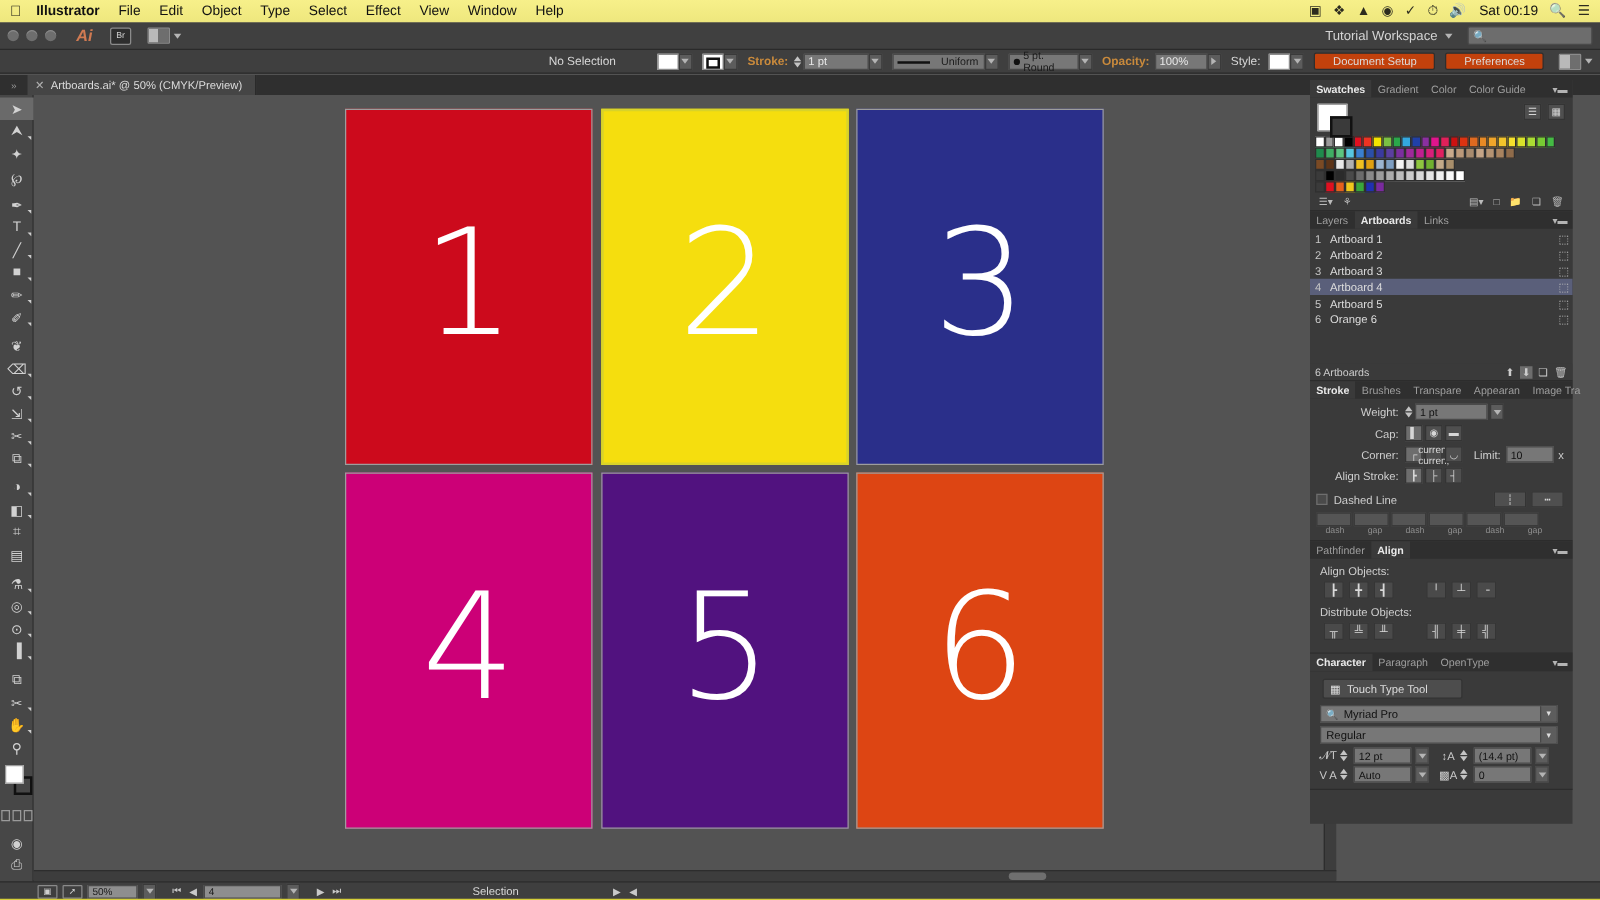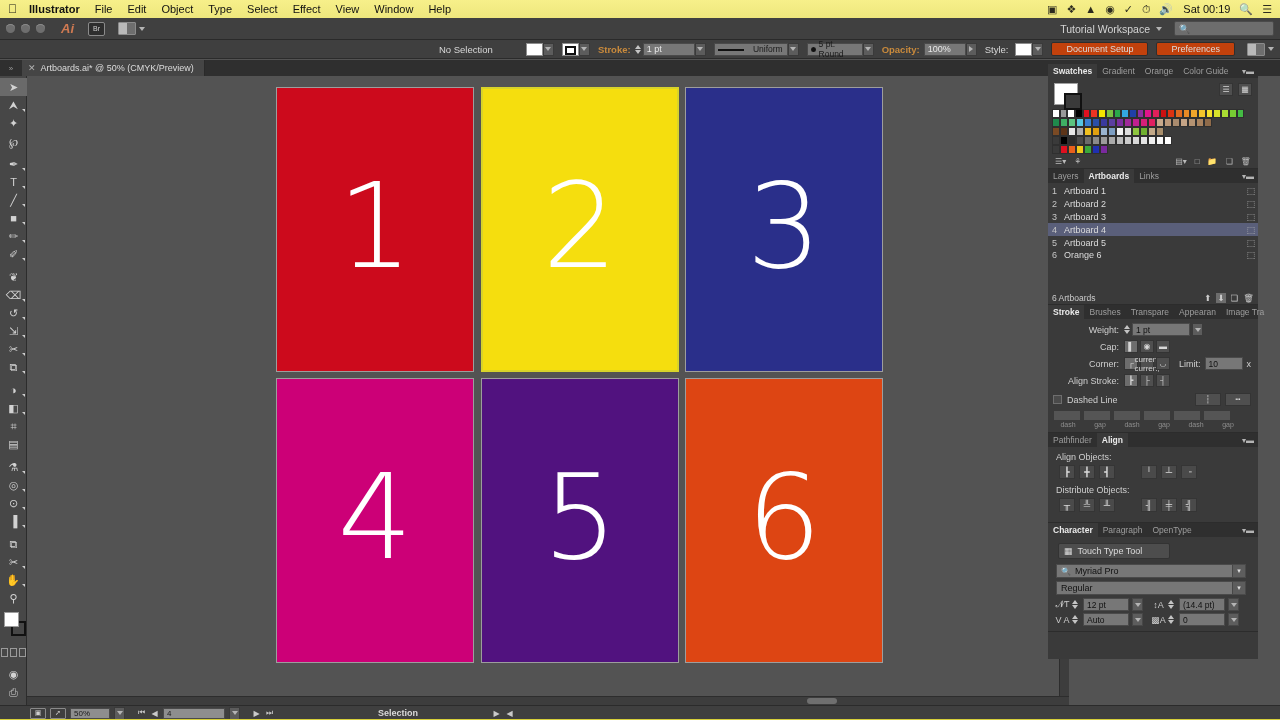--- a/index.html
+++ b/index.html
@@ -94,21 +94,21 @@
   #hscroll .thumb{position:absolute;left:780px;top:1px;width:30px;height:6px;background:#6f6f6f;border-radius:3px;}
 
   
   #statusbar{position:absolute;top:705px;left:0;width:1280px;height:15px;background:#3f3f3f;
      border-top:1px solid #2b2b2b;display:flex;align-items:center;font-size:8.5px;color:#cfcfcf;padding-left:30px;gap:4px;}
   .sb-icon{width:16px;height:11px;border:1px solid #8a8a8a;border-radius:1px;color:#cfcfcf;font-size:7px;
      display:flex;align-items:center;justify-content:center;}
   .sb-field{height:11px;background:#8e8e8e;border:1px solid #4a4a4a;color:#1a1a1a;font-size:8px;
      display:flex;align-items:center;padding-left:3px;}
   .navbtn{color:#c9c9c9;font-size:8px;width:9px;text-align:center;}
-  .sb-tool{margin-left:100px;color:#d9d9d9;font-size:9px;font-weight:bold;}
+  .sb-tool{margin-left:100px;color:#d9d9d9;font-size:9px;}
   #statusbar .yellowline{position:absolute;left:0;bottom:-1px;width:1280px;height:2px;background:#d6cf3a;}
 
   
   #dock{position:absolute;top:64px;left:1048px;width:210px;height:595px;background:#3a3a3a;}
   .panel{background:#3a3a3a;border-bottom:1px solid #2c2c2c;}
   .ptabs{display:flex;align-items:center;height:14px;background:#2f2f2f;font-size:8.5px;}
   .ptab{padding:0 5px;height:14px;display:flex;align-items:center;color:#9e9e9e;white-space:nowrap;}
   .ptab.on{background:#3a3a3a;color:#e9e9e9;font-weight:bold;}
   .ptabs .pmenu{margin-left:auto;color:#b4b4b4;font-size:8px;padding-right:4px;display:flex;gap:2px;align-items:center;}
   .pbody{padding:4px 5px;}
@@ -354,21 +354,21 @@
   <div class="navbtn">◀</div>
   <div class="yellowline"></div>
 </div>
 
 <div id="dock">
 
   <div class="panel">
     <div class="ptabs">
       <div class="ptab on">Swatches</div>
       <div class="ptab">Gradient</div>
-      <div class="ptab">Orange</div>
+      <div class="ptab">Color</div>
       <div class="ptab">Color Guide</div>
       <div class="pmenu">▾▬</div>
     </div>
     <div class="pbody" style="padding:2px 4px 0 4px">
       <div style="display:flex;align-items:flex-start;">
         <div class="sw-main"></div>
         <div style="margin-left:auto;display:flex;gap:3px;margin-top:3px;">
           <div class="ibtn">☰</div>
           <div class="ibtn">▦</div>
         </div>

